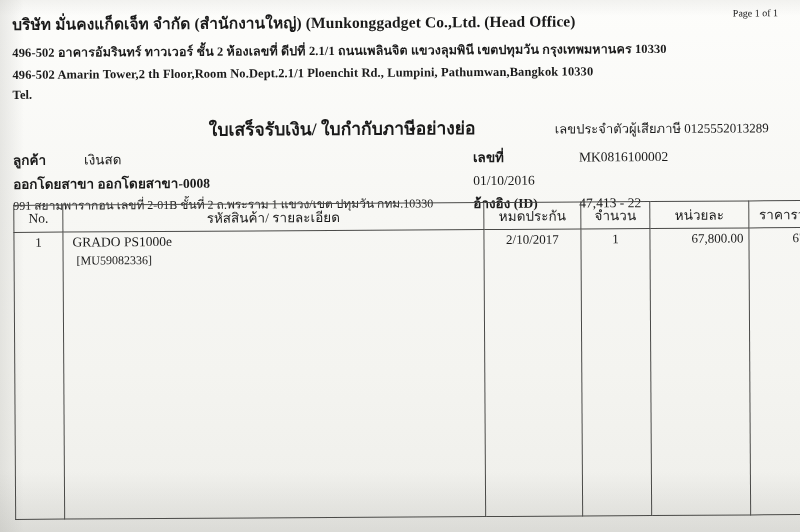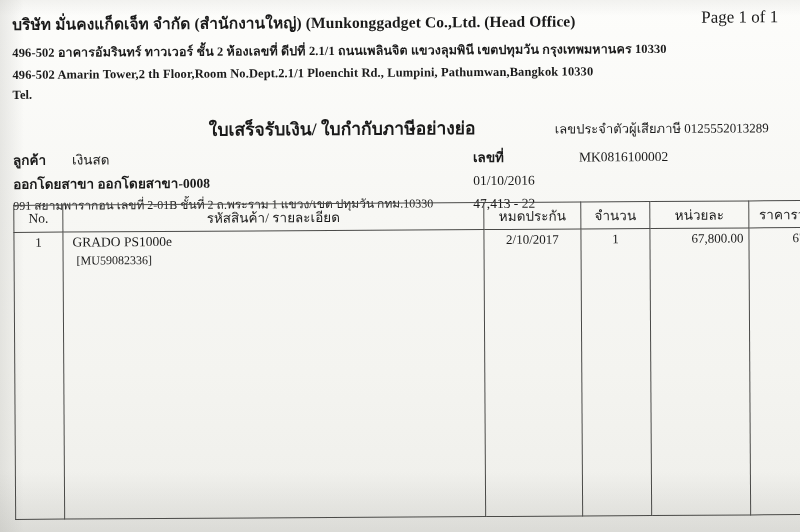--- a/index.html
+++ b/index.html
@@ -55,21 +55,21 @@
   }
   .hdr1 { font-size: 15.5px; margin: 4px 0 0 4px; }
   .hdr2 { font-size: 12.5px; margin: 6px 0 0 4px; }
   .hdr3 { font-size: 12.5px; margin: 5px 0 0 4px; }
   .hdr4 { font-size: 12.5px; margin: 5px 0 0 4px; }
 
   .page-no {
     position: absolute;
     right: 22px;
     top: 12px;
-    font-size: 17px;
+    font-size: 10px;
   }
 
   .title-row {
     position: relative;
     margin-top: 14px;
     height: 26px;
   }
   .doc-title {
     position: absolute;
     left: 200px;
@@ -90,21 +90,21 @@
     margin-top: 6px;
   }
   .meta .left {
     position: absolute;
     left: 4px;
     top: 0;
     font-size: 13.5px;
     line-height: 1.75;
   }
   .meta .left .cust-label { font-weight: bold; }
-  .meta .left .cust-val { margin-left: 26px; }
+  .meta .left .cust-val { margin-left: 38px; }
   .meta .left .branch { font-weight: bold; }
   .meta .left .addr { font-size: 12px; font-weight: normal; }
 
   .meta .right {
     position: absolute;
     right: 14px;
     top: 0;
     font-size: 13.5px;
     line-height: 1.72;
     width: 300px;
@@ -195,20 +195,21 @@
 
       <div class="right">
         <div class="row">
           <span class="lbl">เลขที่</span>
           <span class="val">MK0816100002</span>
         </div>
         <div class="row">
           <span class="val">01/10/2016</span>
         </div>
         <div class="row">
+          <span class="lbl">อ้างอิง (ID)</span>
           <span class="val">47,413 - 22</span>
         </div>
       </div>
     </div>
 
     <table class="items">
       <thead>
         <tr>
           <th class="c-no">No.</th>
           <th class="c-desc">รหัสสินค้า/ รายละเอียด</th>

